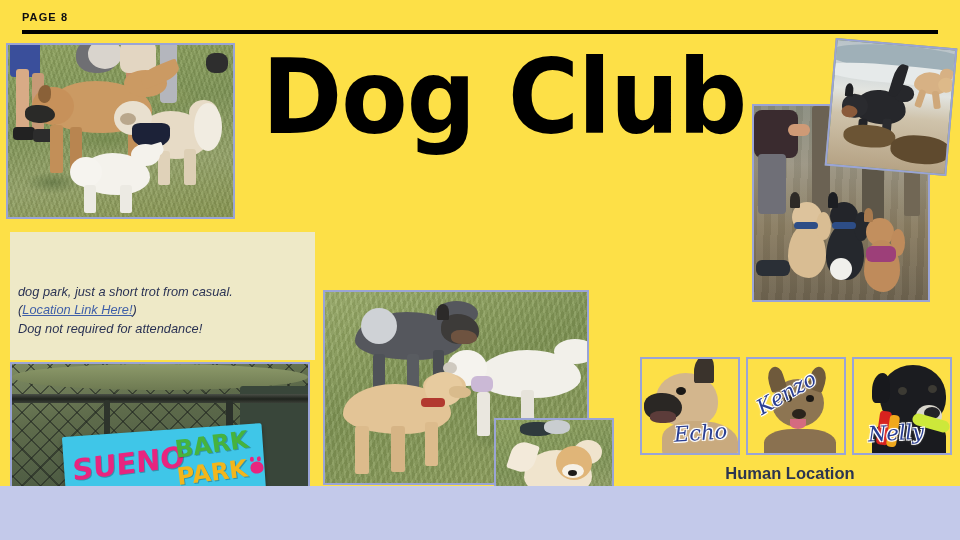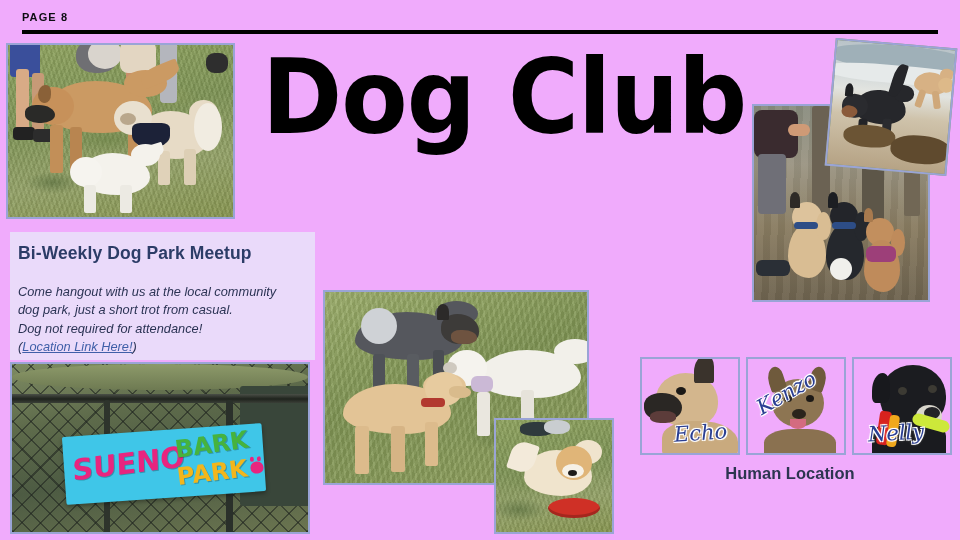--- a/index.html
+++ b/index.html
@@ -11,22 +11,22 @@
     overflow: hidden;
     background: #c3c9ea;
     font-family: "Liberation Sans", sans-serif;
     position: relative;
   }
 
   .slide {
     position: absolute;
     inset: 0;
     width: 960px;
-    height: 540px;
-    background: #f0abfc;
+    height: 486px;
+    background: #fde047;
     overflow: hidden;
   }
 
   
   .page-label {
     position: absolute;
     left: 22px; top: 11px;
     font-size: 11px;
     font-weight: bold;
     letter-spacing: 1.1px;
@@ -310,26 +310,24 @@
       <div class="leg" style="left:76px; top:140px; width:12px; height:28px; background:#eceae3;"></div>
       <div class="leg" style="left:112px; top:140px; width:12px; height:28px; background:#eceae3;"></div>
       <div class="tail" style="left:132px; top:100px; width:24px; height:14px; background:#f4f2ec; transform:rotate(-18deg);"></div>
     </div>
   </div>
 
   <h1 class="title">Dog Club</h1>
 
 
   <div class="meetup-wash"></div>
-  <h2 class="meetup-title">Bi-Weekly Dog Park Meetup</h2>
   <div class="meetup-body">
-    <span class="ln">Come hangout with us at the local community</span>
     <span class="ln">dog park, just a short trot from casual.</span>
+    <span class="ln meetup-link-line"><span>(</span><a class="link">Location Link Here!</a><span>)</span></span>
     <span class="ln"> Dog not required for attendance!</span>
-    <span class="ln meetup-link-line"><span>(</span><a class="link">Location Link Here!</a><span>)</span></span>
   </div>
 
   <div class="photo" style="left:10px; top:362px; width:300px; height:172px;">
     <div class="scene fence-bg">
       <div class="blob" style="left:0; top:0; width:100%; height:26px; background:linear-gradient(180deg,#8d9a6a,#6e7a52);"></div>
       <div class="blob" style="left:228px; top:22px; width:78px; height:120px; background:#39463a; border-radius:3px;"></div>
       <div class="fence-rail"></div>
       <div class="leg" style="left:92px; top:36px; width:6px; height:140px; background:#2e342c;"></div>
       <div class="leg" style="left:214px; top:36px; width:7px; height:140px; background:#2a302a;"></div>
 

